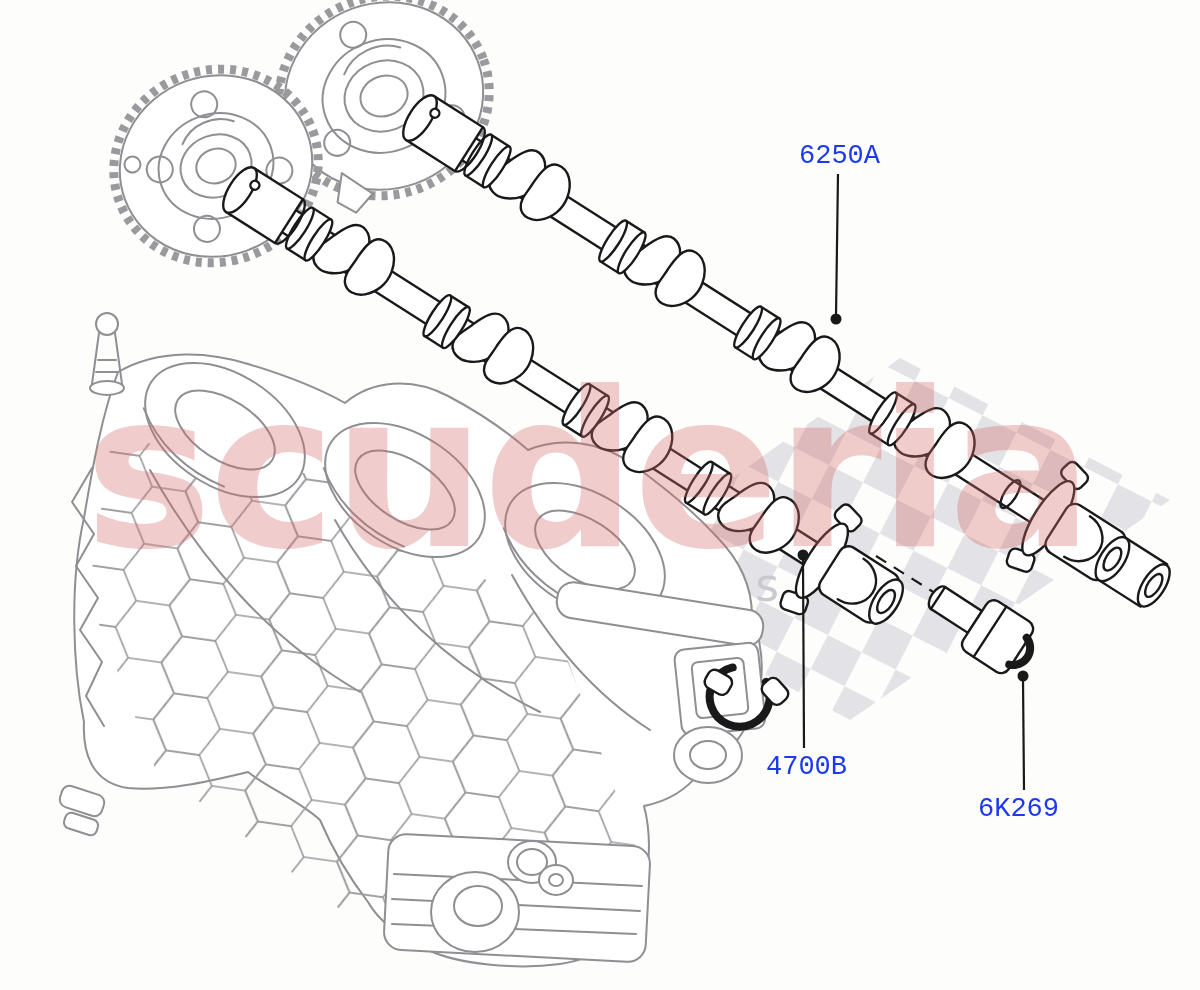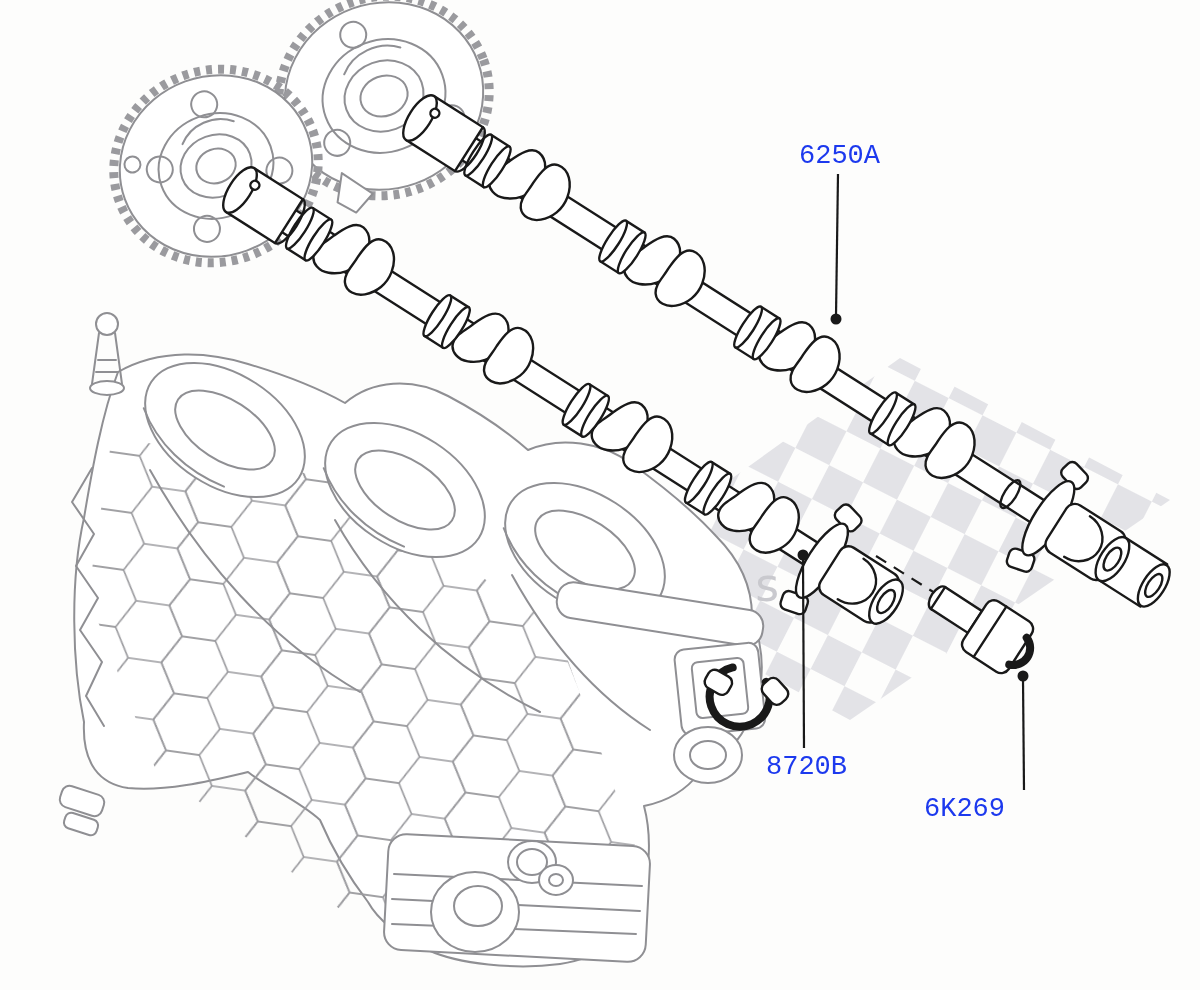--- a/index.html
+++ b/index.html
@@ -219,18 +219,19 @@
     <g class="leader">
       <line x1="838" y1="174" x2="836" y2="316"></line>
       <circle cx="836" cy="319" r="5.5"></circle>
       <line x1="804" y1="748" x2="803" y2="558"></line>
       <circle cx="803" cy="555" r="5.5"></circle>
       <line x1="1024" y1="790" x2="1023" y2="679"></line>
       <circle cx="1023" cy="676" r="5.5"></circle>
     </g>
   </svg>
 
+  <div class="scuderia">scuderia</div>
 
   <div class="plabel" style="left:799px;top:142px">6250A</div>
-  <div class="plabel" style="left:766px;top:753px">8720B</div>
-  <div class="plabel" style="left:924px;top:795px">6K269</div>
+  <div class="plabel" style="left:766px;top:753px">4700B</div>
+  <div class="plabel" style="left:978px;top:795px">6K269</div>
 
 </div>
 
 </body></html>

